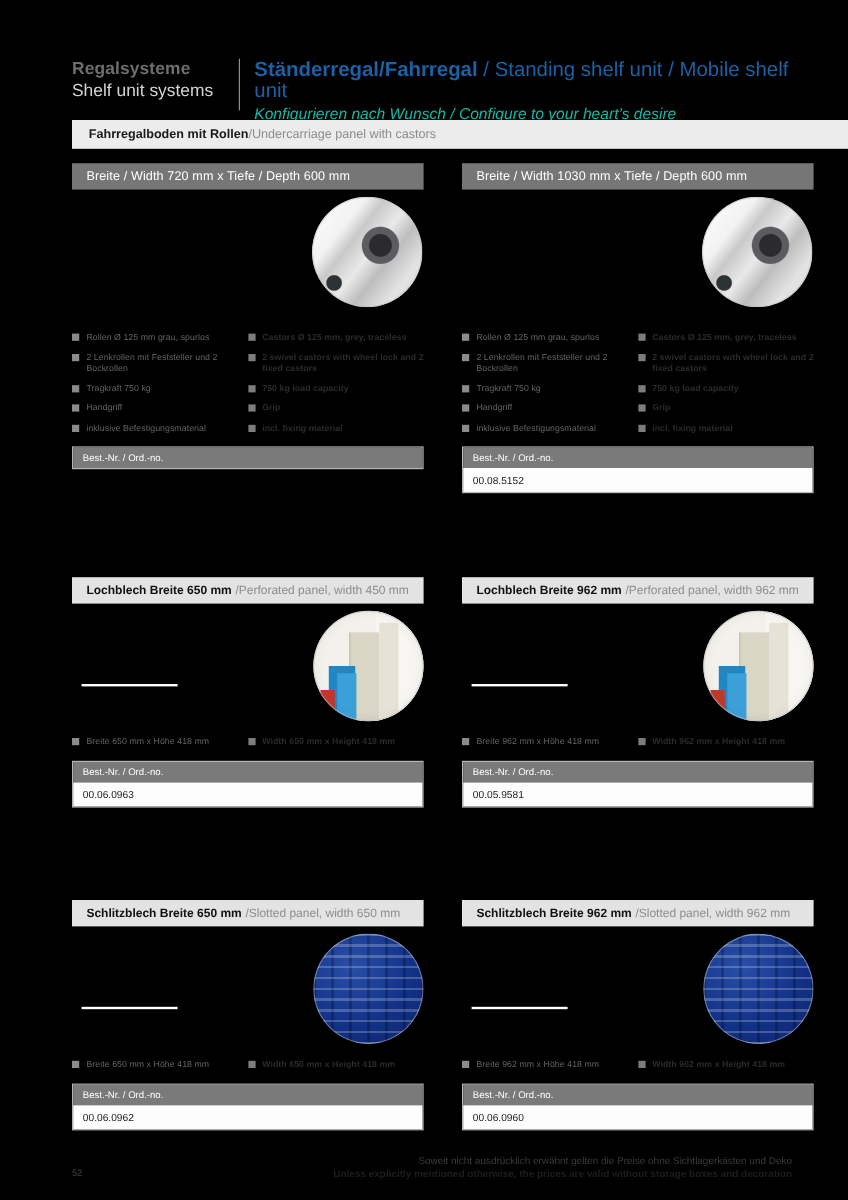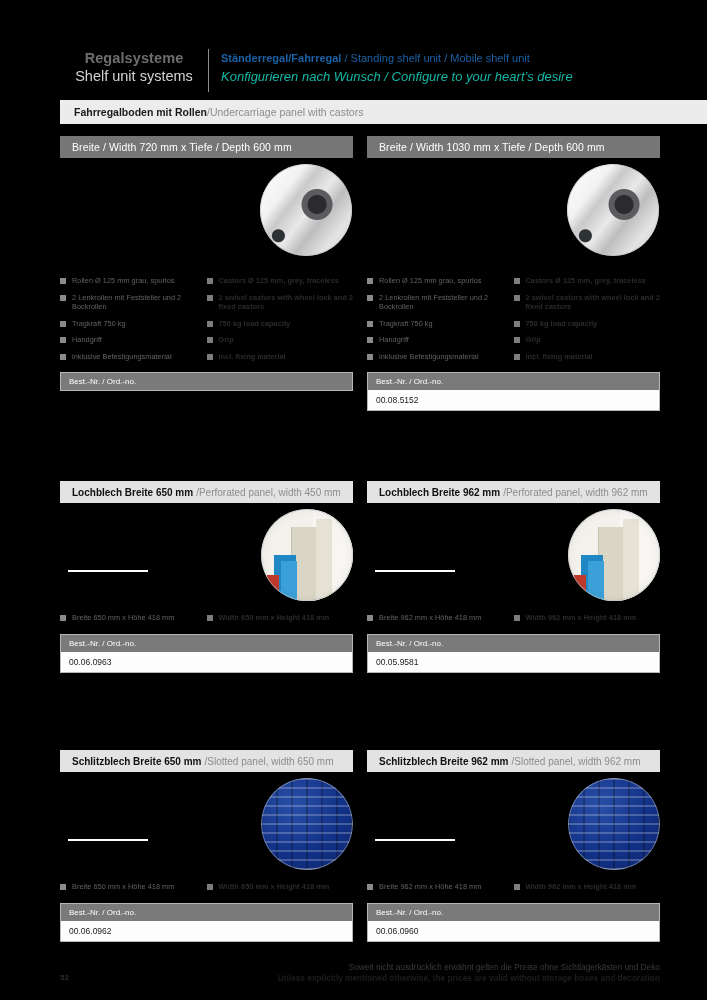--- a/index.html
+++ b/index.html
@@ -6,42 +6,42 @@
   html, body {
     width: 707px; height: 1000px;
     background: #000;
     font-family: "Liberation Sans", sans-serif;
     overflow: hidden;
   }
   .page { position: relative; width: 707px; height: 1000px; background: #000; }
 
   
   .header { position: absolute; left: 60px; top: 48px; width: 600px; height: 46px; display: flex; }
-  .hdr-left { width: 148px; padding-top: 1px; text-align: center; }
+  .hdr-left { width: 148px; padding-top: 1px; }
   .hdr-left .l1 { color: #6e6e6e; font-size: 14.5px; font-weight: bold; letter-spacing: .1px; line-height: 18px; }
   .hdr-left .l2 { color: #d4d4d4; font-size: 14.5px; font-weight: normal; line-height: 19px; }
   .hdr-rule { width: 1px; background: #8d8d8d; margin: 1px 12px 2px 0; }
   .hdr-right { padding-top: 1px; }
-  .hdr-right .r1 { font-size: 11px; line-height: 18px; color: #1b61a5; }
+  .hdr-right .r1 { font-size: 17px; line-height: 18px; color: #1b61a5; }
   .hdr-right .r1 b { font-weight: bold; color: #1b61a5; }
   .hdr-right .r2 { font-size: 13px; line-height: 19px; color: #14b8a6; font-style: italic; }
 
   
   .sec-title {
     position: absolute; left: 60px; width: 688px; height: 24px;
     background: #ececec; display: flex; align-items: center; padding-left: 14px;
     font-size: 10.5px; color: #3a3a3a;
   }
   .sec-title b { font-weight: bold; color: #1a1a1a; }
   .sec-title span.sub { color: #8c8c8c; font-weight: normal; }
 
   
   .block { position: absolute; width: 293px; }
   .blk-left { left: 60px; }
-  .blk-right { left: 367px; }
+  .blk-right { left: 385px; }
 
   
   .dim-bar {
     height: 22px; background: #767676; color: #fff;
     display: flex; align-items: center; padding-left: 12px;
     font-size: 10.5px; letter-spacing: .1px;
   }
   
   .panel-bar {
     height: 22px; background: #e3e3e3;

